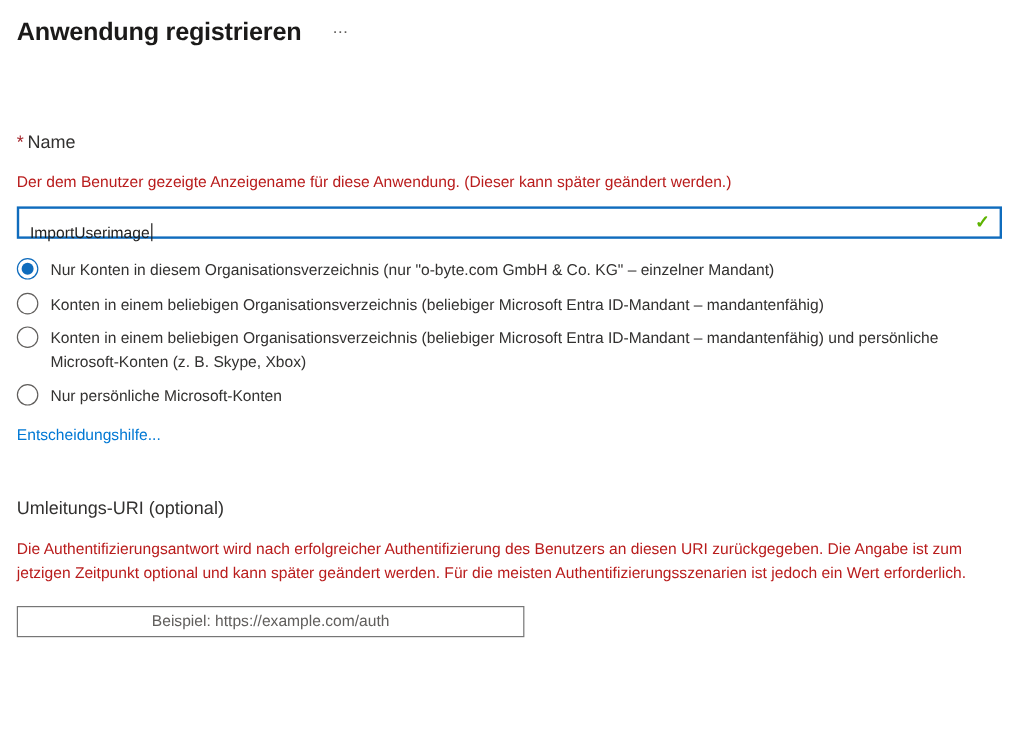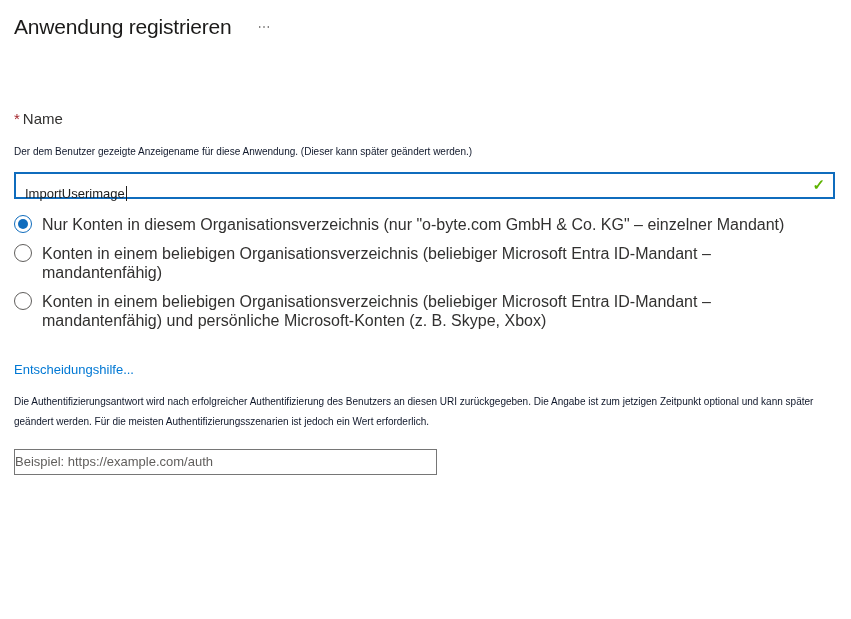--- a/index.html
+++ b/index.html
@@ -9,33 +9,33 @@
     background: #ffffff;
     font-family: "Liberation Sans", sans-serif;
     color: #323130;
     overflow: hidden;
   }
   .page { padding: 13px 16px 0 14px; }
 
   
   .header-row { display: flex; align-items: center; }
   .page-title {
-    font-size: 21px; font-weight: 400; color: #1b1a19;
+    font-size: 21px; font-weight: 700; color: #1b1a19;
     letter-spacing: -0.2px; line-height: 28px;
   }
   .more-btn {
     margin-left: 26px; color: #605e5c; font-size: 13px;
     letter-spacing: 2px; cursor: pointer; line-height: 28px;
     user-select: none;
   }
 
   
   .section-label { font-size: 15px; color: #323130; line-height: 20px; }
   .required { color: #a4262c; margin-right: 3px; }
-  .desc { font-size: 10px; color: #0f172a; line-height: 19px; }
+  .desc { font-size: 13px; color: #b91c1c; line-height: 19px; }
 
   .name-label { margin-top: 68px; }
   .name-desc { margin-top: 13px; }
 
   
   .name-input {
     margin-top: 11px; width: 821px; height: 27px;
     border: 2px solid #0f6cbd; background: #fff;
     display: flex; align-items: center; position: relative;
     padding: 16px 26px 0 9px; font-size: 13px; color: #201f1e;
@@ -57,24 +57,24 @@
     border: 1px solid #605e5c; background: #fff; position: relative;
     margin-top: 0px;
   }
   .radio-row.selected .radio { border-color: #0f6cbd; }
   .radio .dot { display: none; }
   .radio-row.selected .radio .dot {
     display: block; position: absolute; left: 50%; top: 50%;
     width: 10px; height: 10px; border-radius: 50%;
     background: #0f6cbd; transform: translate(-50%, -50%);
   }
-  .radio-label { font-size: 16px; line-height: 19.5px; margin-left: 10px; max-width: 772px; padding-top: 0px; }
+  .radio-label { font-size: 13px; line-height: 19.5px; margin-left: 10px; max-width: 772px; padding-top: 0px; }
 
   .help-link {
-    display: inline-block; margin-top: 22px;
+    display: inline-block; margin-top: 6px;
     color: #0078d4; font-size: 13px; text-decoration: none; cursor: pointer;
   }
 
   .uri-heading { margin-top: 42px; }
   .uri-desc { margin-top: 14px; width: 821px; line-height: 20px; }
 
   
   .controls { margin-top: 17px; display: flex; gap: 14px; }
   .platform-select {
     width: 214px; height: 26px; border: 1px solid #767676; background: #fff;
@@ -82,21 +82,21 @@
     padding: 0 11px; font-size: 13px; color: #323130; cursor: pointer;
   }
   .chevron {
     width: 8px; height: 8px; margin-top: -4px;
     border-left: 1px solid #323130; border-bottom: 1px solid #323130;
     transform: rotate(-45deg);
   }
   .uri-input {
     width: 423px; height: 26px; border: 1px solid #767676; background: #fff;
     padding: 0 0; font-size: 13px; color: #323130;
-    font-family: "Liberation Sans", sans-serif; outline: none;
+    font-family: "Liberation Sans", sans-serif; outline: none; text-align: center;
   }
   .uri-input::placeholder { color: #605e5c; opacity: 1; }
 </style>
 </head>
 <body>
 
 <div class="page">
 
   
   <div class="header-row">
@@ -126,24 +126,29 @@
       <span class="radio-label">Nur Konten in diesem Organisationsverzeichnis (nur "o-byte.com GmbH &amp; Co. KG" – einzelner Mandant)</span>
     </div>
     <div class="radio-row">
       <span class="radio"></span>
       <span class="radio-label">Konten in einem beliebigen Organisationsverzeichnis (beliebiger Microsoft Entra ID-Mandant – mandantenfähig)</span>
     </div>
     <div class="radio-row">
       <span class="radio"></span>
       <span class="radio-label">Konten in einem beliebigen Organisationsverzeichnis (beliebiger Microsoft Entra ID-Mandant – mandantenfähig) und persönliche Microsoft-Konten (z. B. Skype, Xbox)</span>
     </div>
+    <div class="radio-row">
+      <span class="radio"></span>
+      <span class="radio-label">Nur persönliche Microsoft-Konten</span>
+    </div>
   </div>
 
   <a class="help-link">Entscheidungshilfe...</a>
 
   
+  <div class="section-label uri-heading">Umleitungs-URI (optional)</div>
   <div class="desc uri-desc">Die Authentifizierungsantwort wird nach erfolgreicher Authentifizierung des Benutzers an diesen URI zurückgegeben. Die Angabe ist zum jetzigen Zeitpunkt optional und kann später geändert werden. Für die meisten Authentifizierungsszenarien ist jedoch ein Wert erforderlich.</div>
 
   <div class="controls">
     <input class="uri-input" type="text" placeholder="Beispiel: https://example.com/auth" style="">
   </div>
 
 </div>
 
 </body></html>

